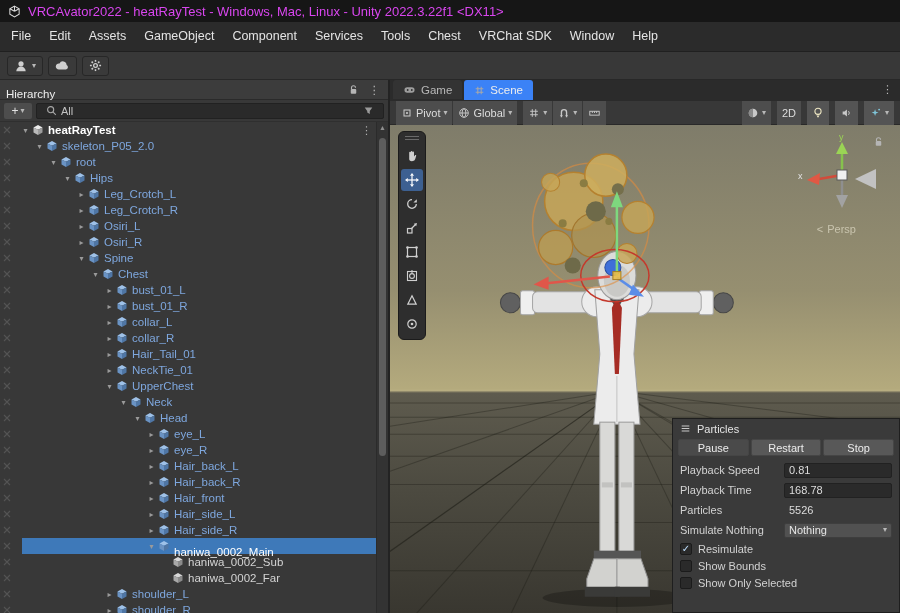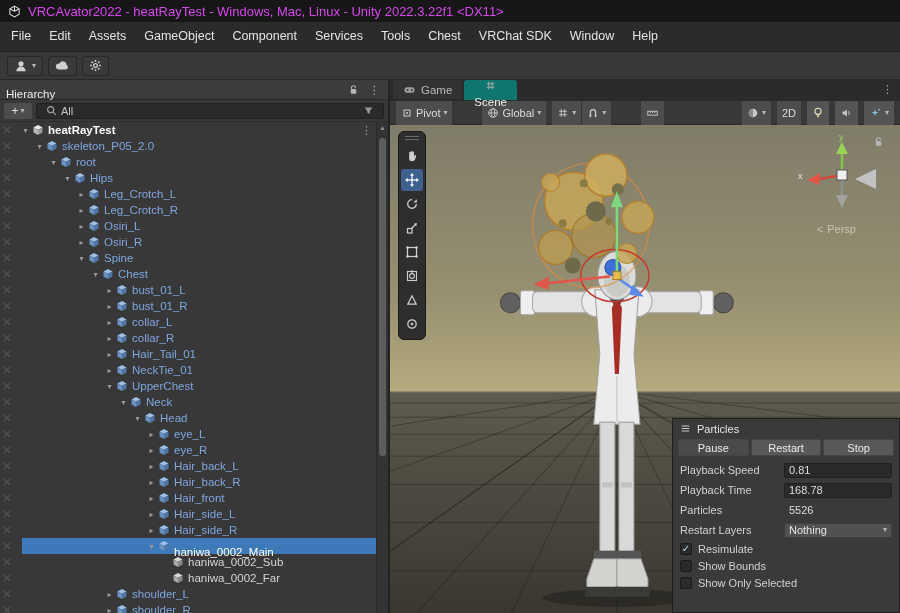--- a/index.html
+++ b/index.html
@@ -35,28 +35,28 @@
 .k-object{color:#d4d4d4;}
 .sel .tlabel{color:#ffffff;margin-top:12px;}
 .row-kebab{margin-left:auto;margin-right:4px;color:#b0b0b0;z-index:1;font-size:11px;}
 .hscroll{position:absolute;right:0;top:0;bottom:0;width:12px;background:#333333;border-left:1px solid #2b2b2b;}
 .hsarrow{position:absolute;top:2px;left:0;right:0;text-align:center;font-size:7px;color:#8f8f8f;}
 .hthumb{position:absolute;left:2px;right:2px;top:16px;height:318px;background:#5d5d5d;border-radius:4px;}
 
 .scenepanel{flex:1;display:flex;flex-direction:column;min-width:0;}
 .tabbar{height:21px;background:#2b2b2b;display:flex;align-items:flex-start;padding-left:3px;position:relative;}
 .tab{height:19px;display:flex;align-items:center;gap:5px;padding:0 10px;font-size:11.5px;color:#b8b8b8;background:#333333;border-radius:3px 3px 0 0;margin-right:2px;}
-.tab.active{background:#0f766e;color:#ededed;height:20px;flex-direction:column;}
+.tab.active{background:#3b82f6;color:#ededed;height:20px;}
 .tab-kebab{position:absolute;right:7px;top:3px;color:#bcbcbc;font-size:11px;}
 .stoolbar{height:24px;background:#383838;border-bottom:1px solid #292929;display:flex;align-items:center;gap:6px;padding:0 6px;}
 .group{display:flex;gap:1px;}
 .sbtn{height:36px;background:#4d4d4d;display:flex;align-items:center;gap:3px;padding:0 5px;color:#dddddd;border-radius:3px;}
 .group .sbtn{border-radius:0;}
 .group .sbtn:first-child{border-radius:3px 0 0 3px;}
-.group .sbtn:last-child{border-radius:0 3px 3px 0;margin-left:29px;}
+.group .sbtn:last-child{border-radius:0 3px 3px 0;}
 .sbtn.lit{background:#545454;}
 .sp{flex:1;}
 
 .viewport{flex:1;position:relative;overflow:hidden;background:linear-gradient(to bottom,#7f7c6a 0%,#968f70 34%,#b4aa7d 54%,#b8ae81 54.4%,#5e5b4e 54.9%,#4c4a40 75%,#393730 100%);}
 .vp-svg{position:absolute;inset:0;}
 .toolpal{position:absolute;left:8px;top:6px;width:28px;background:#2e2e2e;border:1px solid #1b1b1b;border-radius:6px;padding:3px 2px 4px;display:flex;flex-direction:column;align-items:center;gap:2px;}
 .grip{width:14px;height:4px;border-top:1px solid #6a6a6a;border-bottom:1px solid #6a6a6a;margin:1px 0 3px;}
 .tool{width:22px;height:22px;border-radius:3px;display:flex;align-items:center;justify-content:center;}
 .tool.active{background:#3d6091;}
 .axisgizmo{position:absolute;right:13px;top:8px;width:90px;height:84px;}
@@ -1008,21 +1008,21 @@
               </div>
               <div class="pp-row">
                 <span class="pp-label">Playback Time</span>
                 <span class="pp-field">168.78</span>
               </div>
               <div class="pp-row">
                 <span class="pp-label">Particles</span>
                 <span class="pp-text">5526</span>
               </div>
               <div class="pp-row">
-                <span class="pp-label">Restart Layers</span>
+                <span class="pp-label">Simulate Nothing</span>
                 <span class="pp-drop">
                   <span>Nothing</span>
                   <span class="caret">▾</span>
                 </span>
               </div>
             </div>
           <div id="pp-checks">
               <div class="pp-check">
                 <span class="cbox">✓</span>
                 <span>Resimulate</span>

